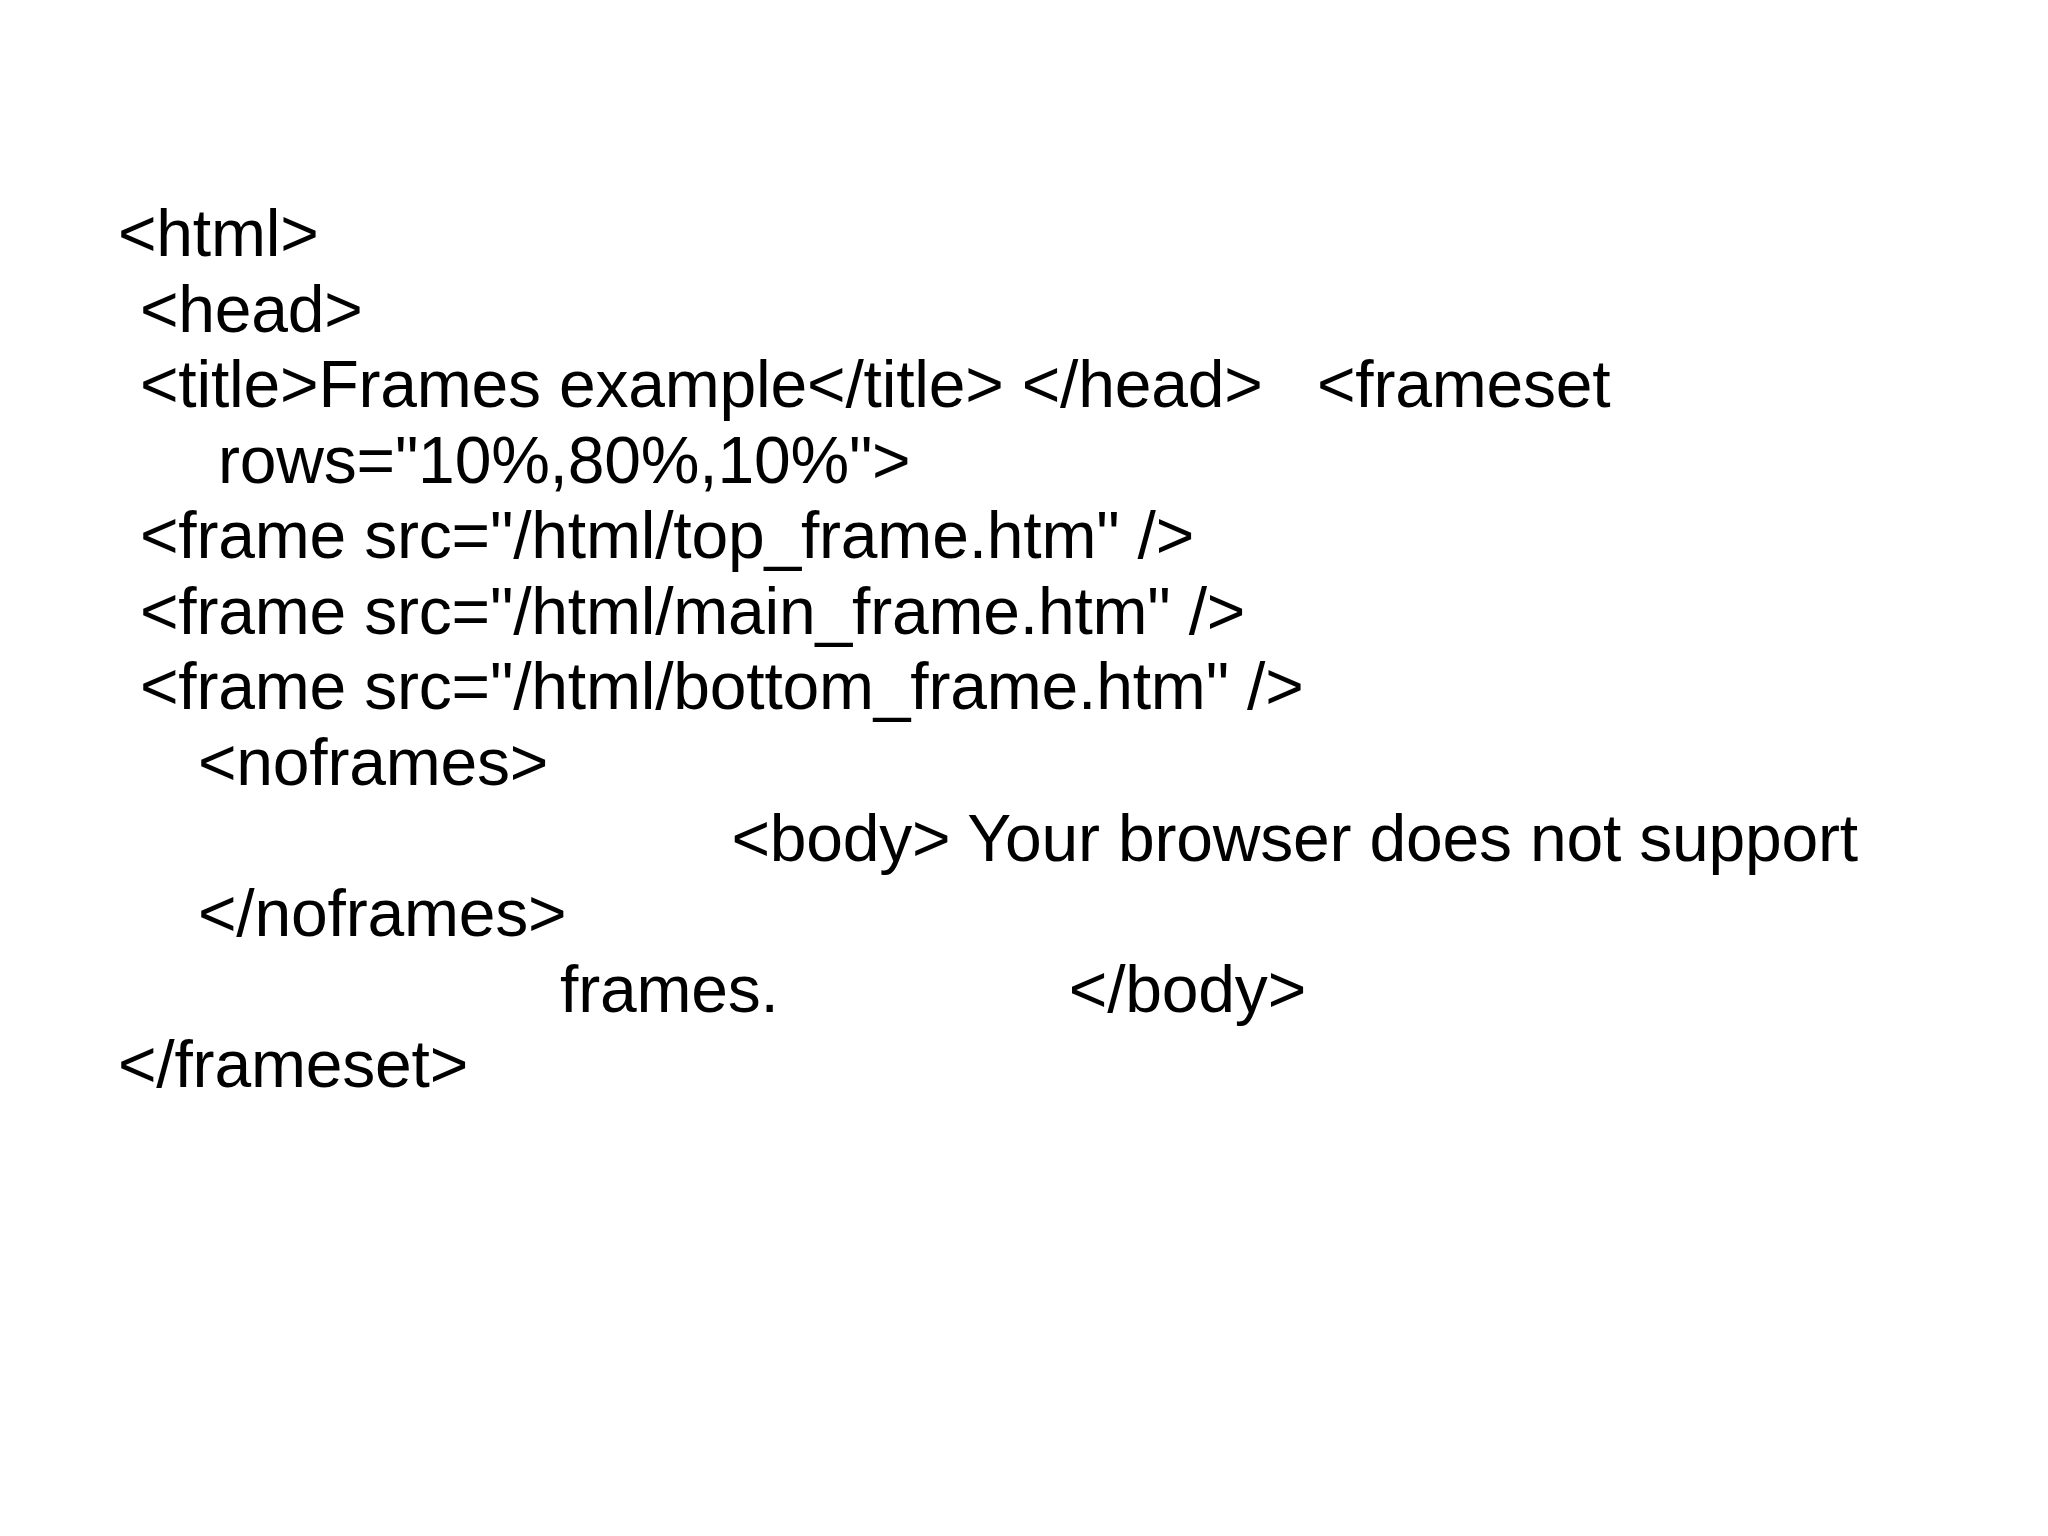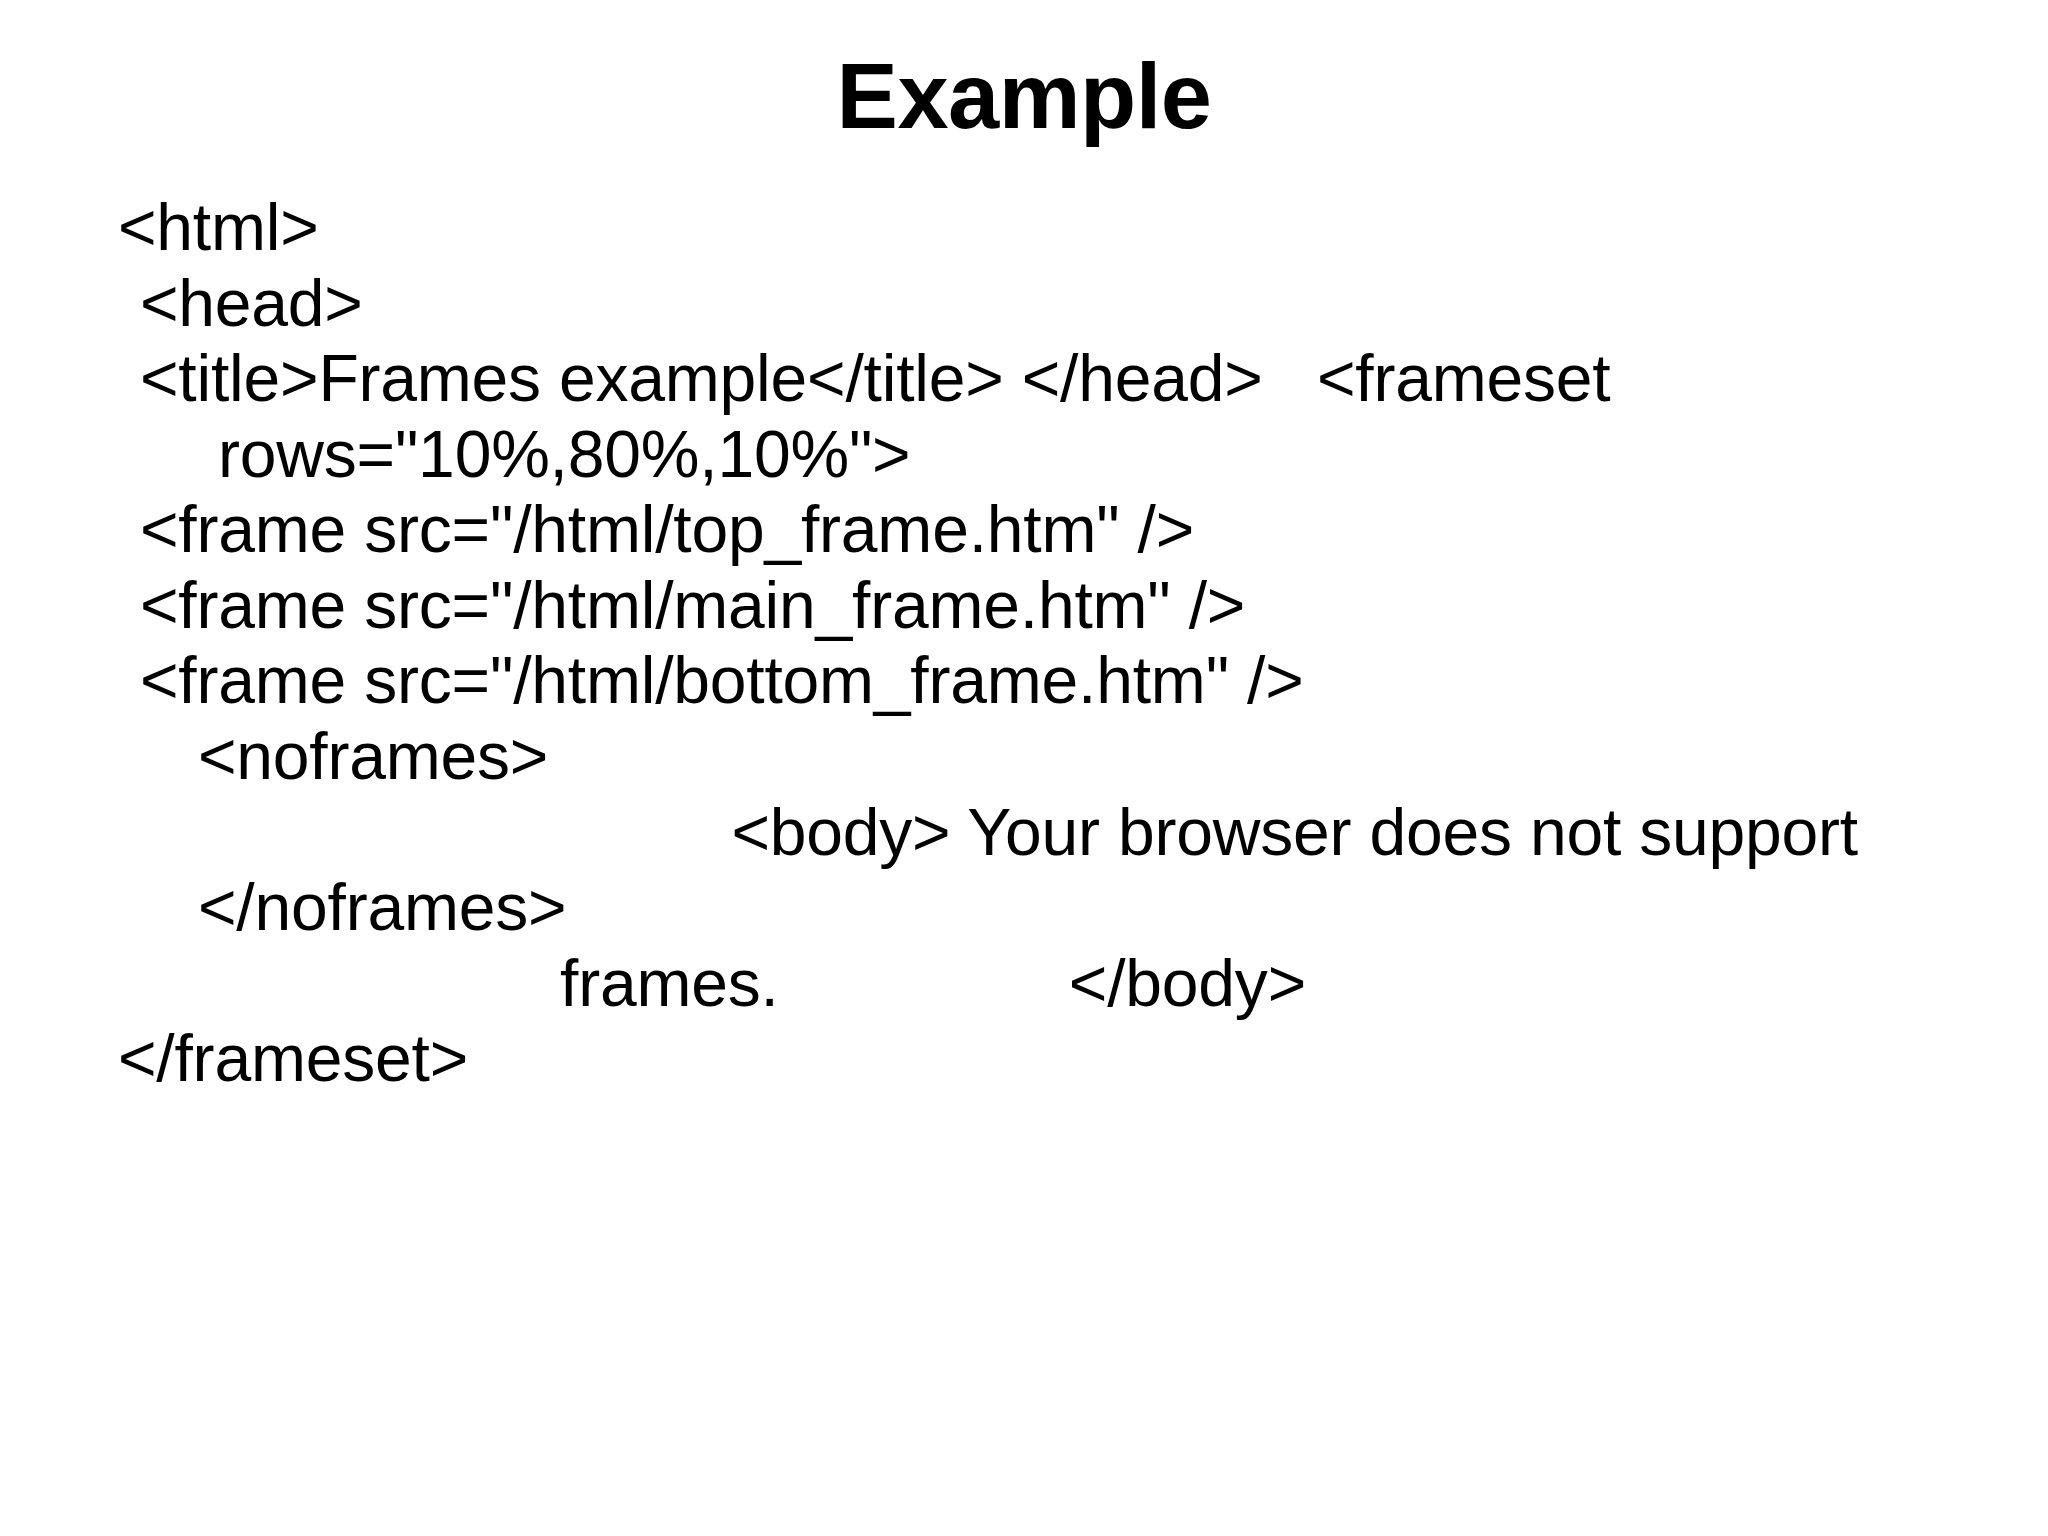--- a/index.html
+++ b/index.html
@@ -27,21 +27,21 @@
     left: 0;
     width: 2048px;
     text-align: center;
     font-size: 92px;
     font-weight: bold;
     letter-spacing: -0.5px;
     line-height: 1.05;
   }
   .code-body {
     position: absolute;
-    top: 190px;
+    top: 196px;
     left: 118px;
     width: 1860px;
   }
   .code-line {
     font-size: 66px;
     line-height: 1.145;
     font-weight: 400;
     white-space: pre-wrap;
     color: #000000;
     letter-spacing: -0.2px;
@@ -62,21 +62,20 @@
     text-align: center;
     padding-left: 200px;
     padding-right: 430px;
   }
 </style>
 </head>
 <body>
 
 <div class="slide">
 
-  <div class="slide-title">Example</div>
 
   <div class="code-body">
 
     <div class="code-line ind-0">&lt;html&gt;</div>
 
     <div class="code-line ind-1">&lt;head&gt;</div>
 
     <div class="code-line ind-1">&lt;title&gt;Frames example&lt;/title&gt; &lt;/head&gt;   &lt;frameset</div>
 
     <div class="code-line cont-indent">rows="10%,80%,10%"&gt;</div>

